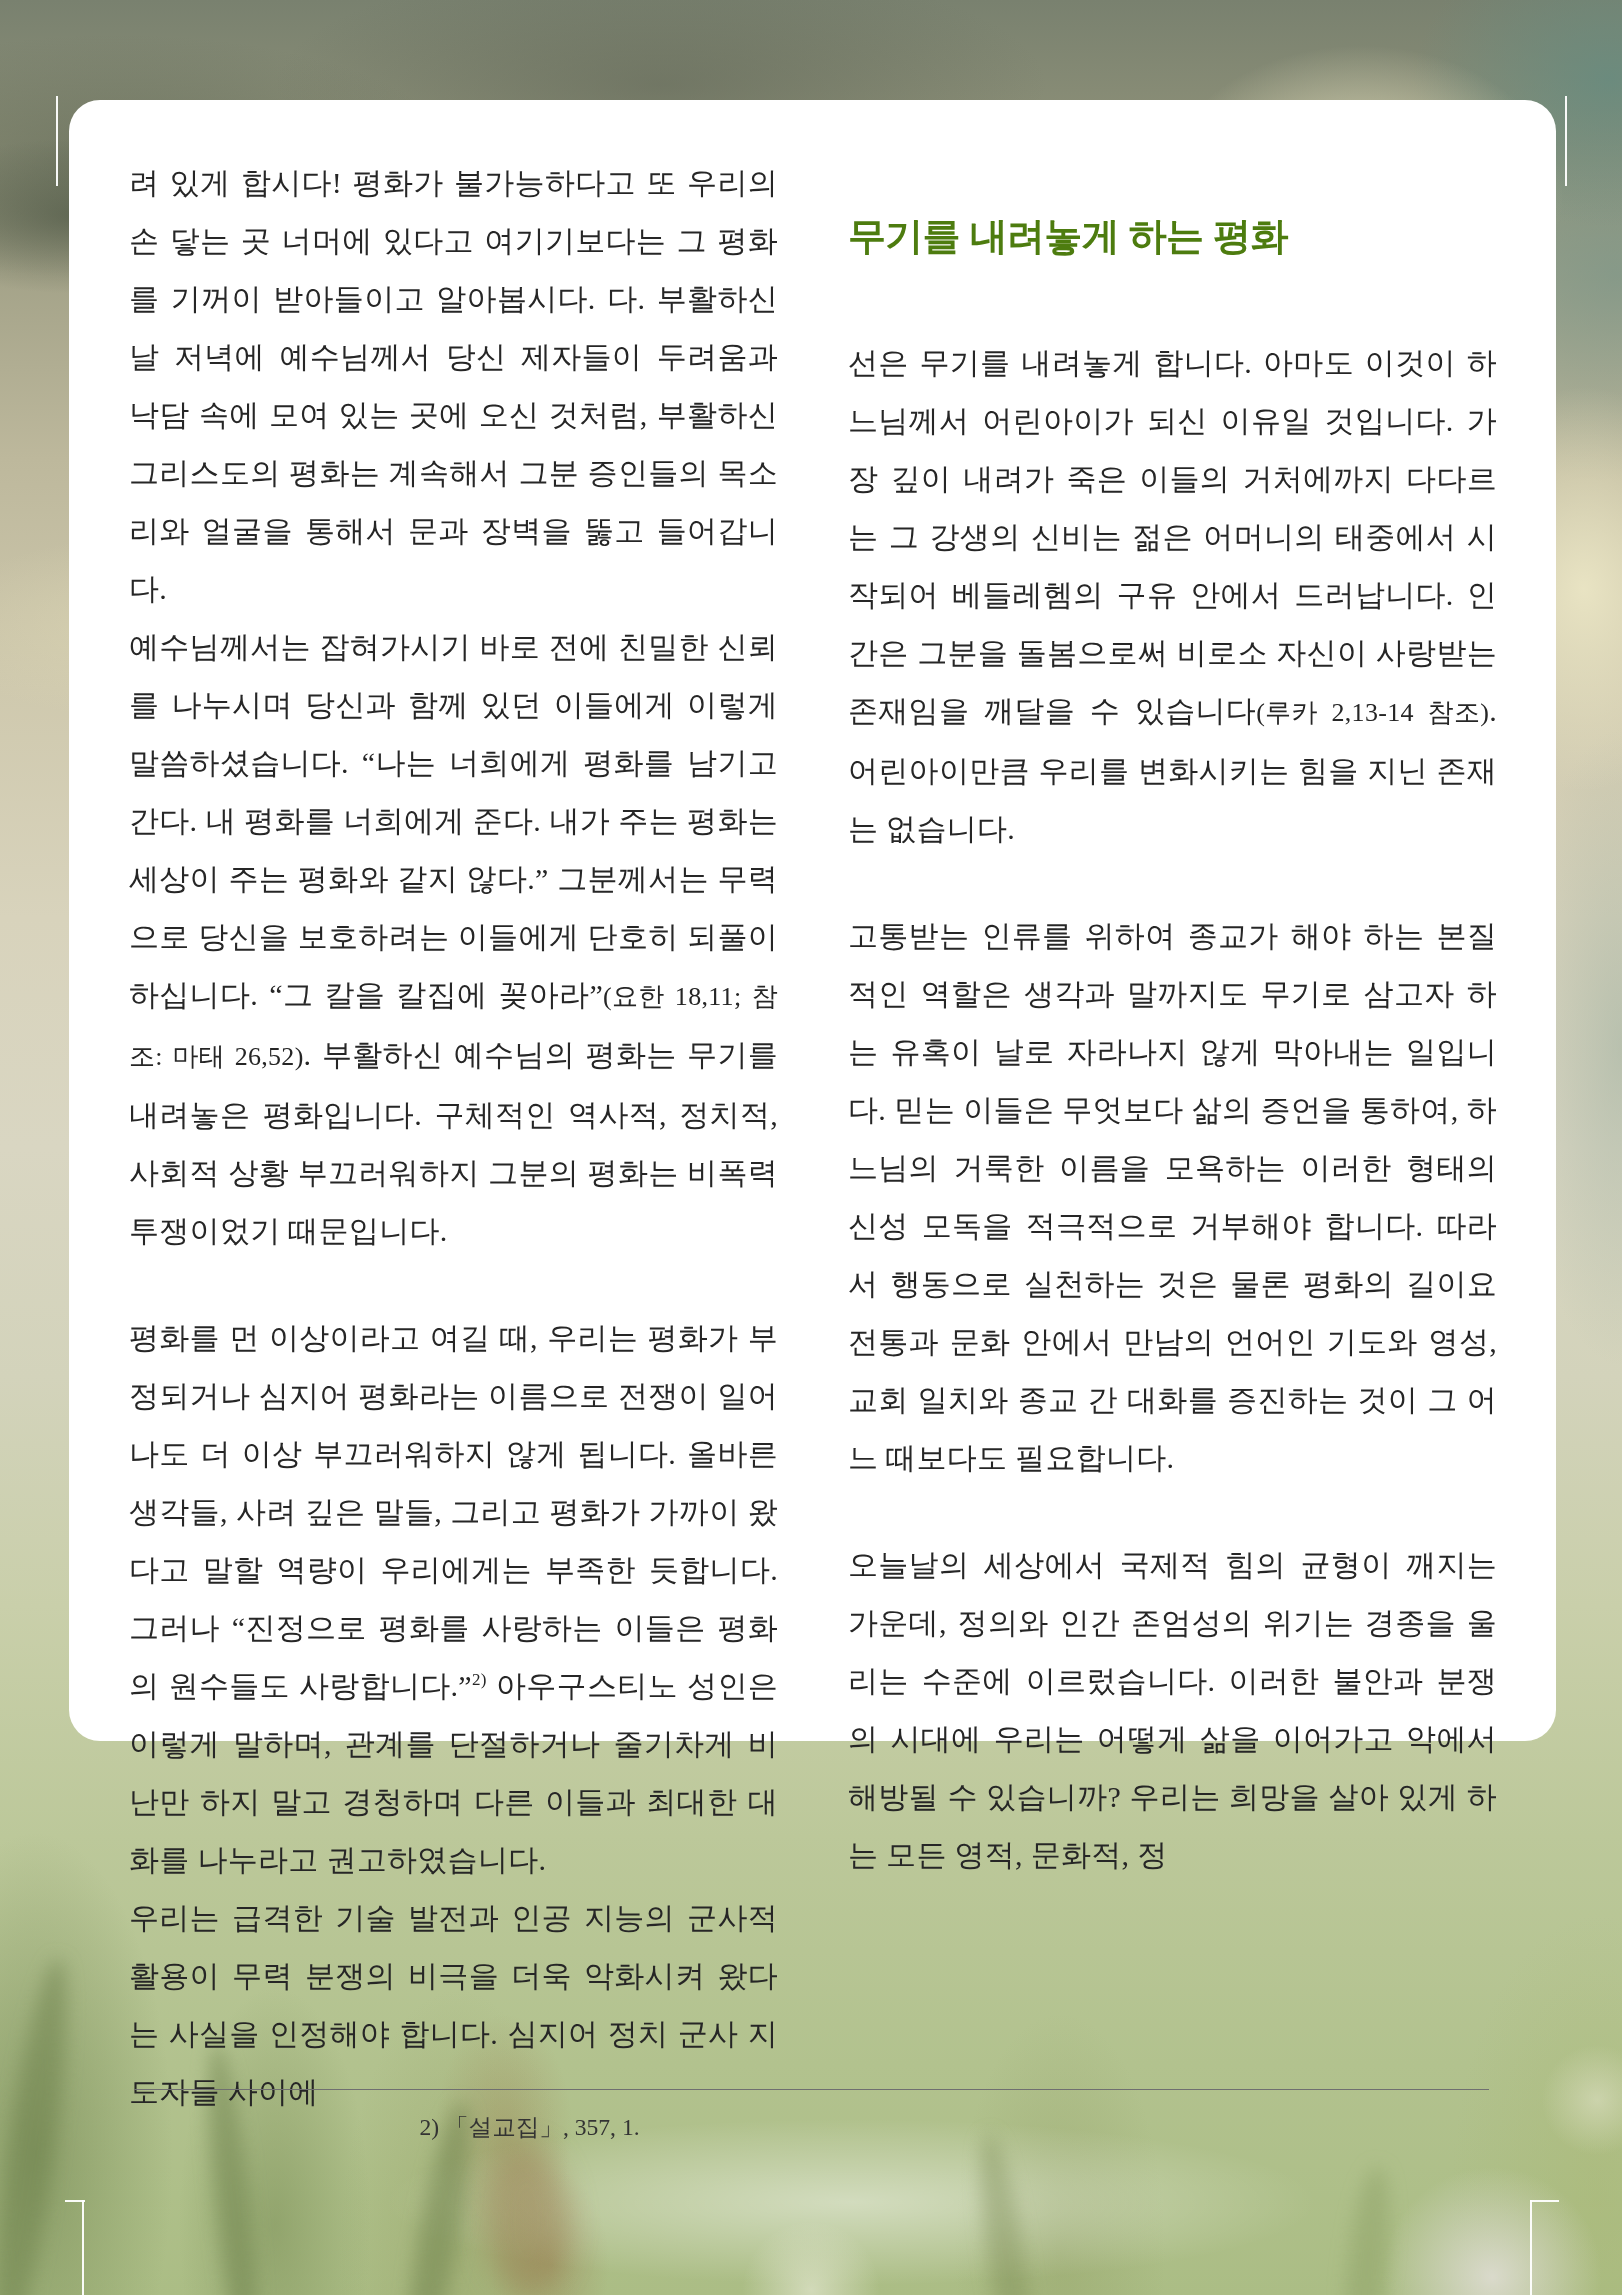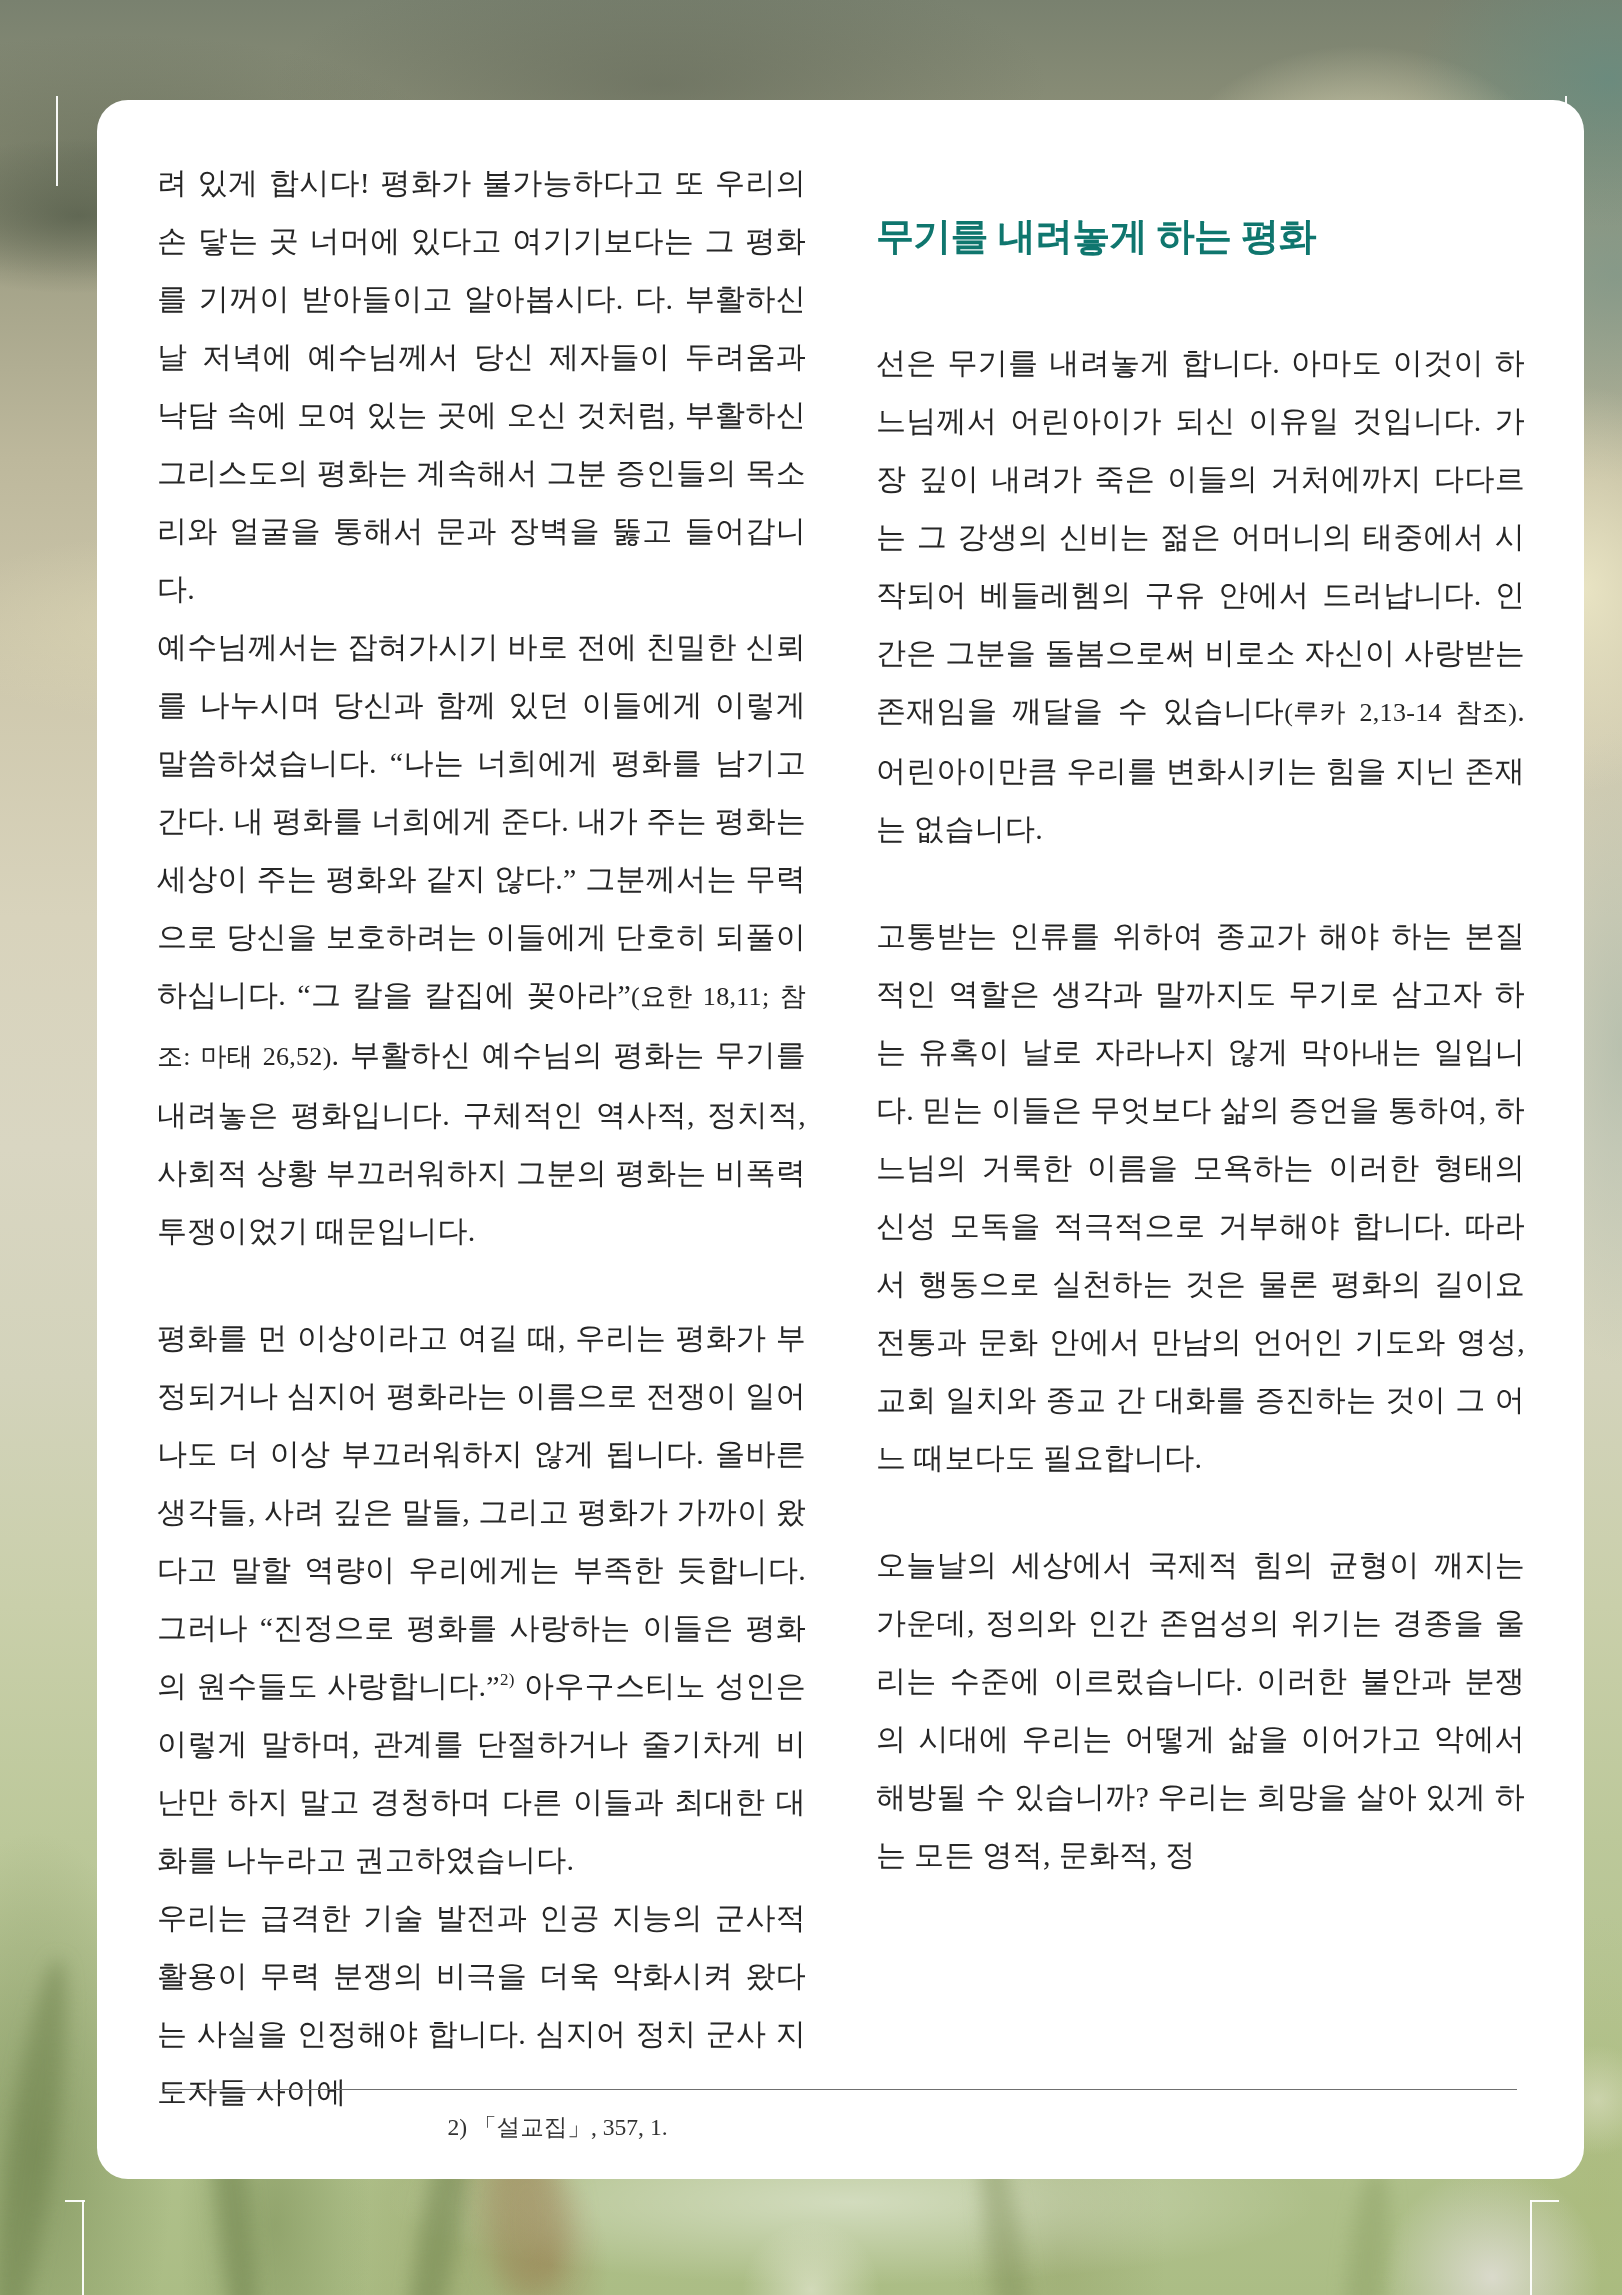--- a/index.html
+++ b/index.html
@@ -53,24 +53,23 @@
   .blade.b2{left:216px;top:2042px;width:34px;height:327px;transform:rotate(-6deg);}
   .blade.b3{left:419px;top:2100px;width:39px;height:275px;transform:rotate(10deg);}
   .blade.b4{left:988px;top:2133px;width:36px;height:249px;transform:rotate(-8deg);background:rgba(120,138,82,0.38);}
   .blade.b5{left:1348px;top:2166px;width:39px;height:196px;transform:rotate(6deg);background:rgba(130,148,88,0.35);}
   .blob-brown{position:absolute;left:484px;top:2146px;width:85px;height:151px;background:rgba(150,110,65,0.35);filter:blur(14.4px);border-radius:50%;}
 
   
   #card{
     position:absolute;
     left:69px;top:100px;
-    width:1487px;height:2079px;
+    width:1487px;height:1641px;
     background:#ffffff;
     border-radius:31px;
-    margin-left:28px;
   }
 
   
   .mark{position:absolute;background:rgba(255,255,255,0.95);}
   .mark.tl{left:56px;top:96px;width:2px;height:90px;}
   .mark.tr{left:1565px;top:96px;width:2px;height:90px;}
   .mark.blv{left:82px;top:2200px;width:2px;height:96px;}
   .mark.blh{left:65px;top:2200px;width:19.6px;height:2px;}
   .mark.brv{left:1530px;top:2200px;width:2px;height:96px;}
   .mark.brh{left:1530px;top:2200px;width:29px;height:2px;}
@@ -89,21 +88,21 @@
   }
   .col.left{left:60px;}
   .col.right{left:779px;}
   .col p{margin:0;padding:0;}
   .col p.spaced{margin-top:49px;}
   .col h2{
     font-family:"Liberation Sans","DejaVu Sans",sans-serif;
     font-size:38px;
     line-height:46px;
     font-weight:700;
-    color:#0f766e;
+    color:#4d7c0f;
     letter-spacing:-0.7px;
     margin:59px 0 75px 0;
     text-align:center;
   }
   .ref{font-size:26px;}
   .sup{font-size:17px;vertical-align:super;line-height:0;}
 
   
   #footnote-rule{
     position:absolute;left:65px;top:1989px;

